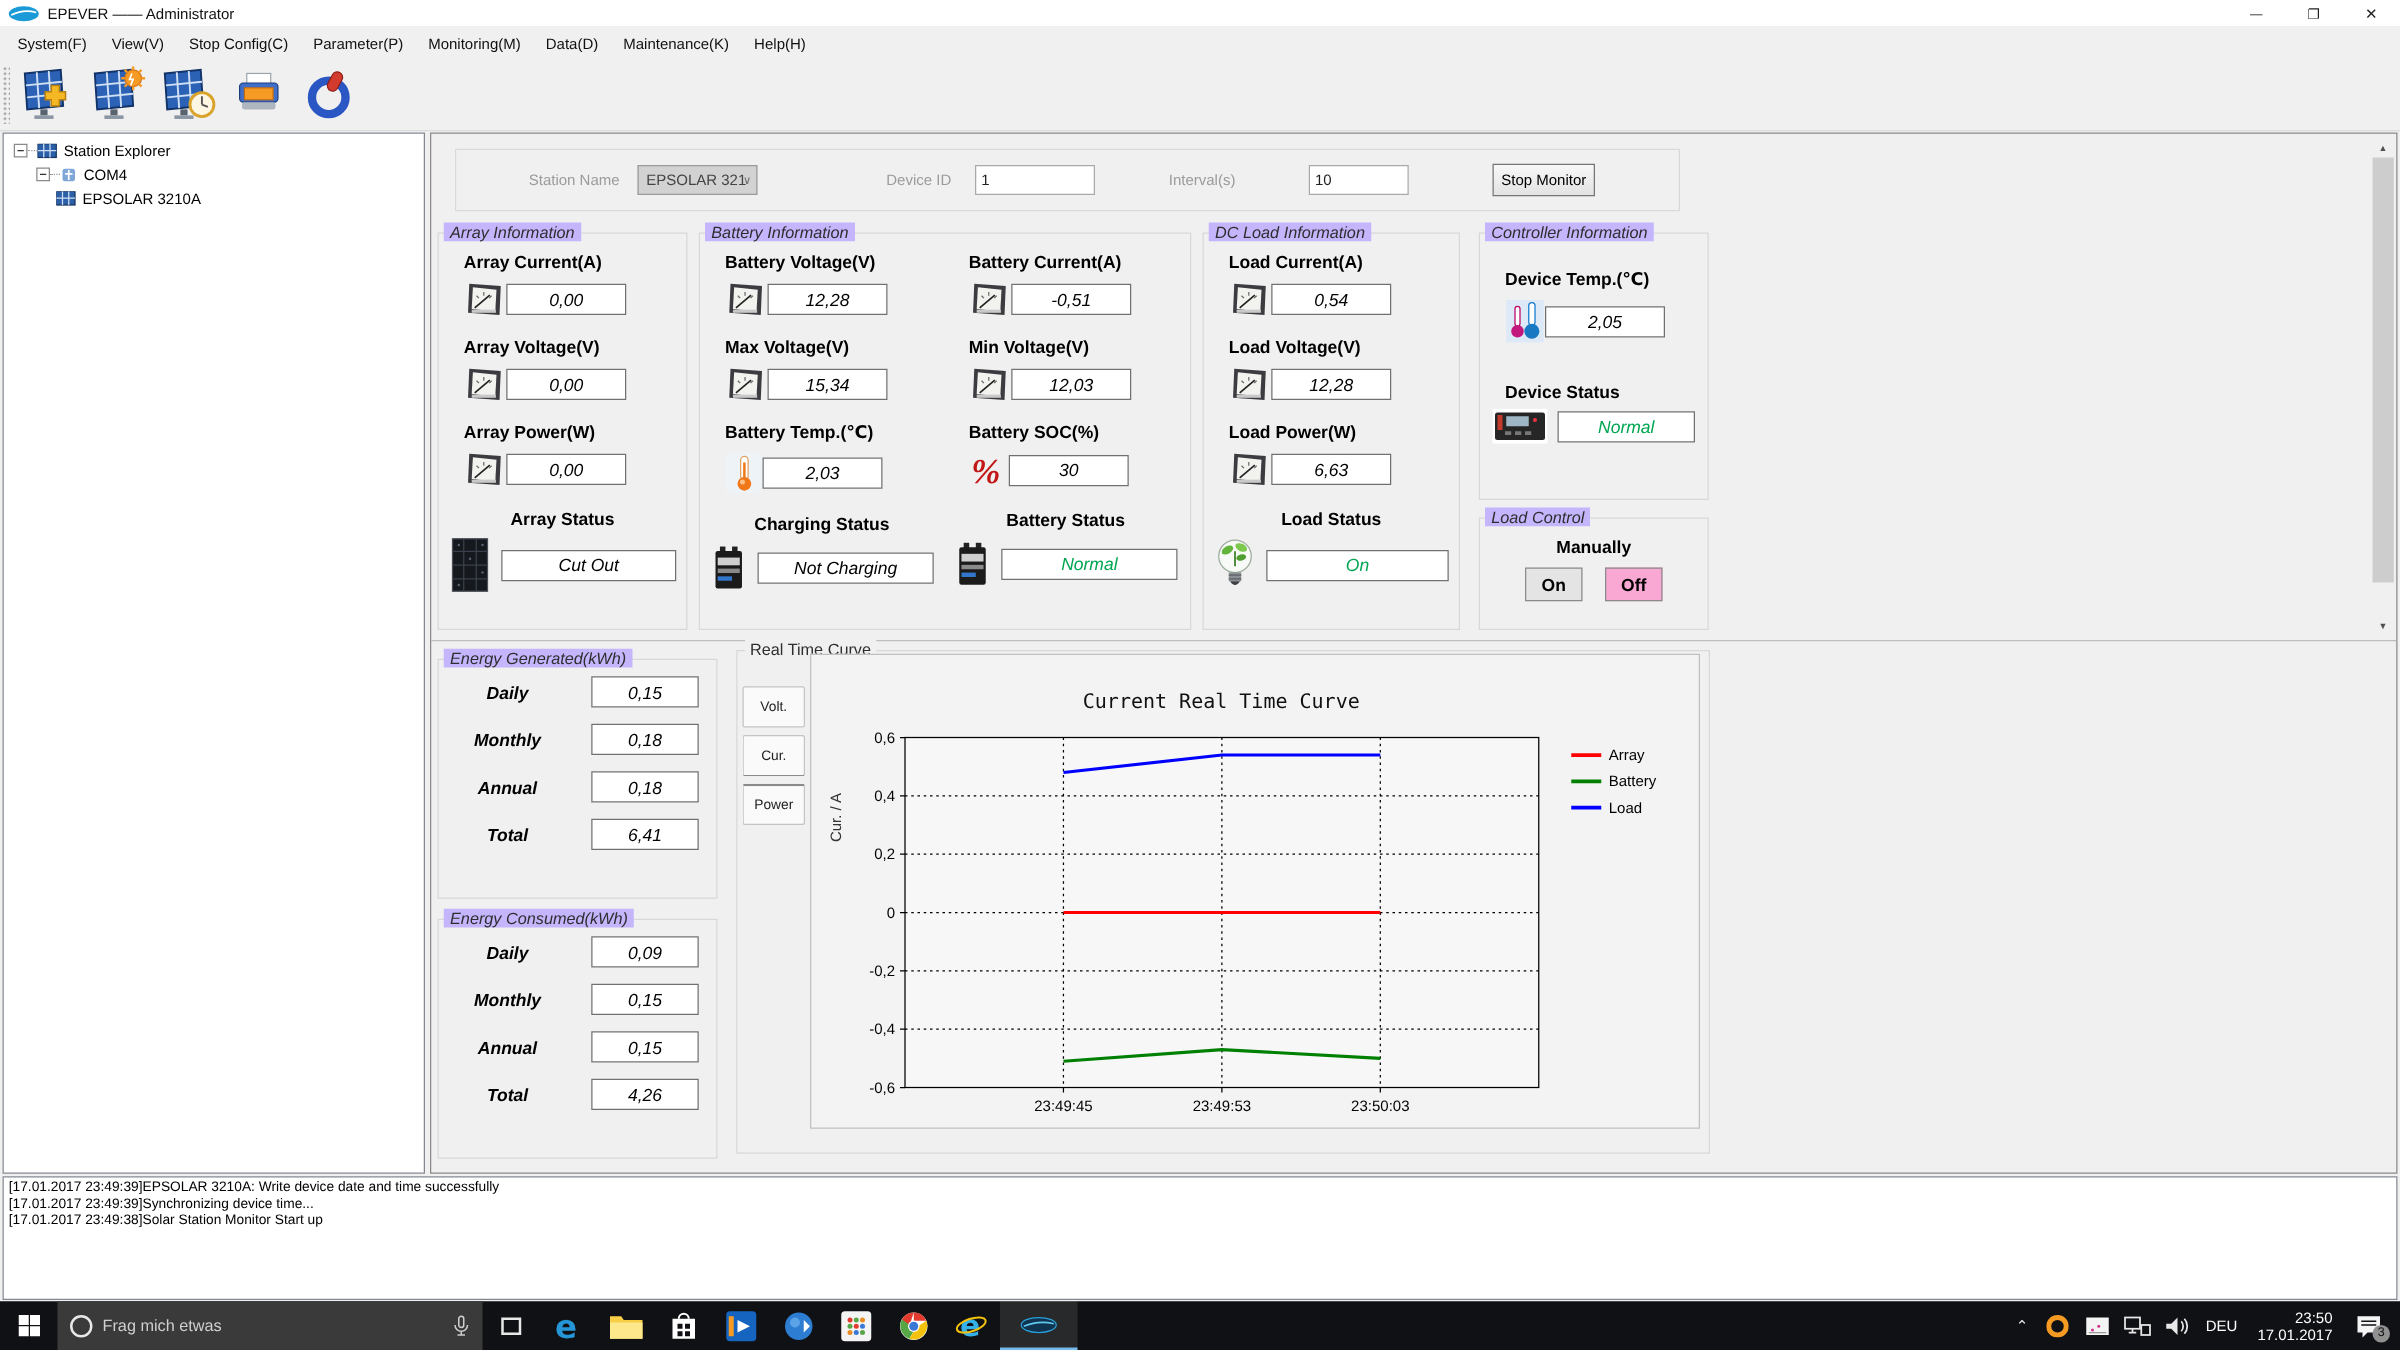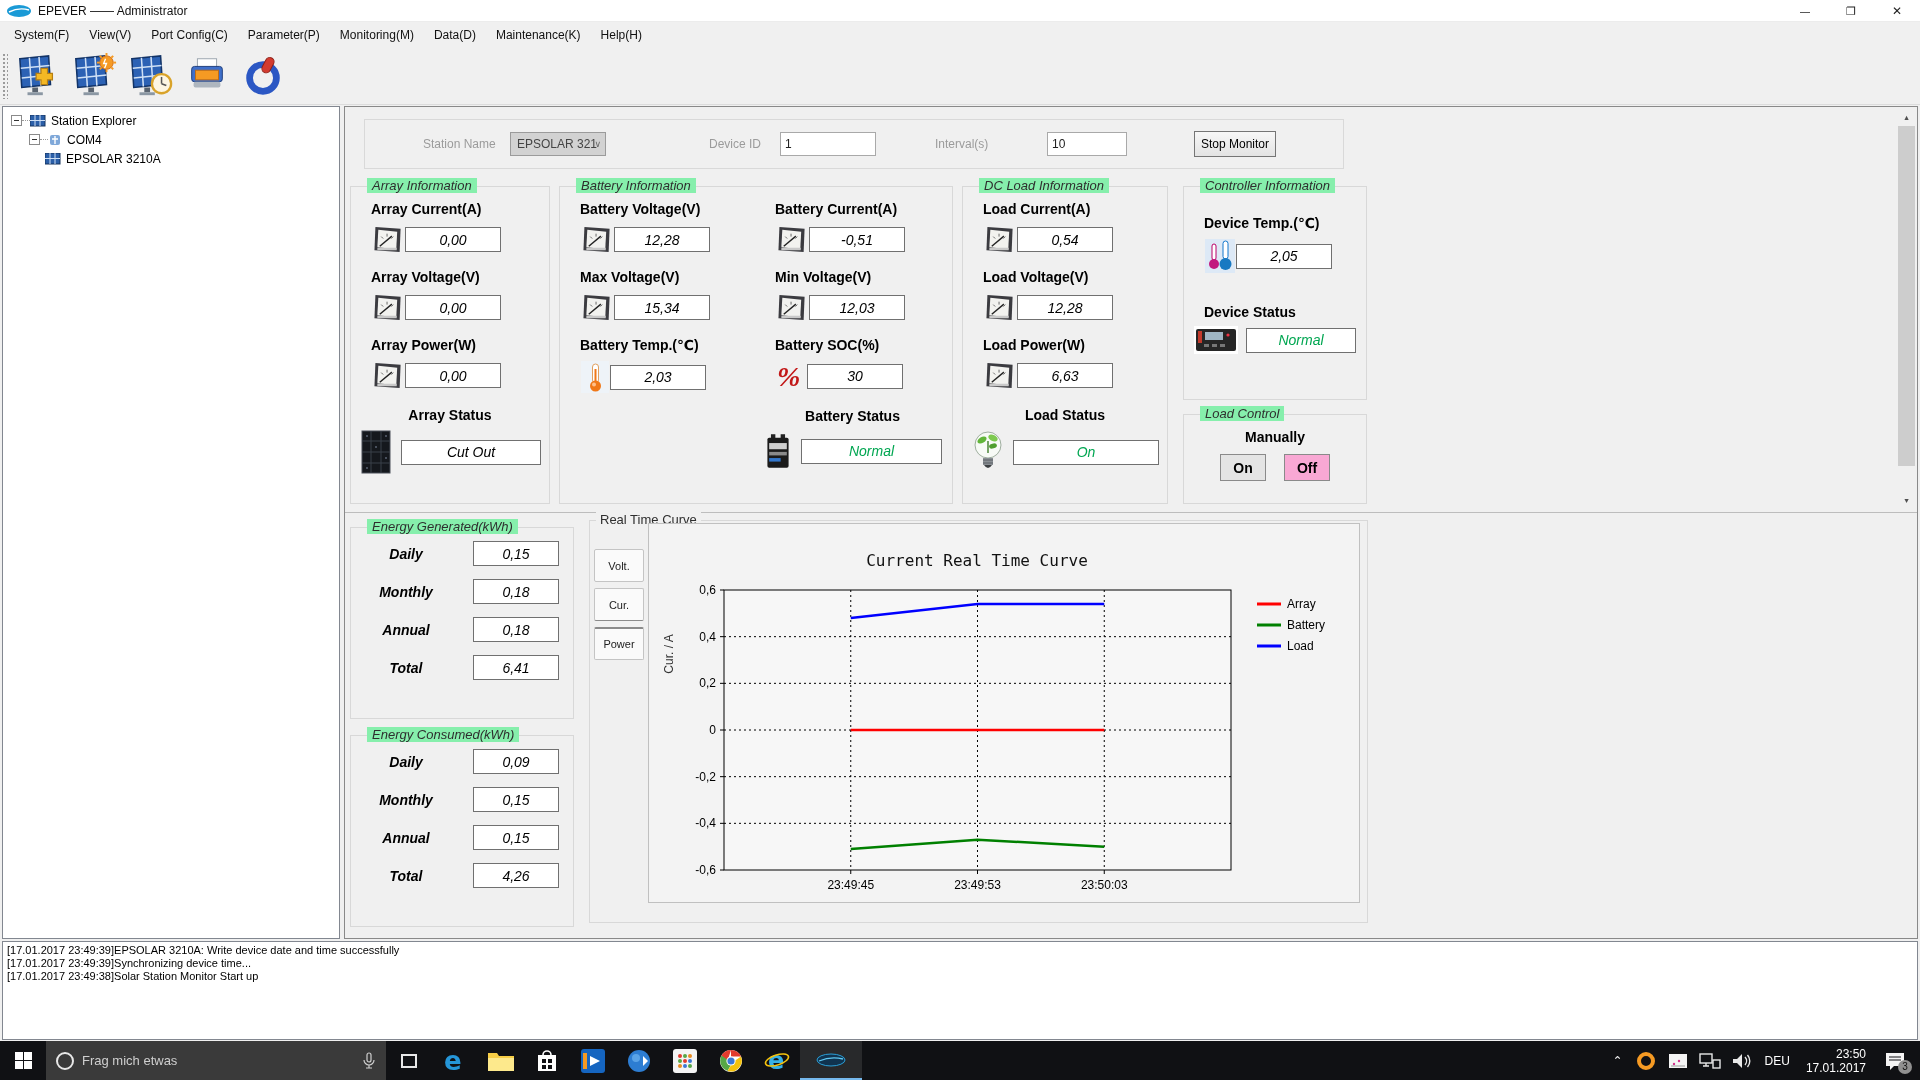--- a/index.html
+++ b/index.html
@@ -51,21 +51,21 @@
   .station-bar { position:absolute; left:19px; top:12px; width:980px; height:50px; border:1px solid #d9d9d9; }
   .sb-label { position:absolute; top:17px; font-size:12px; color:#9b9b9b; }
   .sb-select { position:absolute; left:145px; top:12px; width:96px; height:24px; background:#d2d2d2; border:1px solid #9b9b9b; display:flex; align-items:center; font-size:12px; color:#444; padding-left:6px; }
   .sb-select .chev { position:absolute; right:4px; font-size:9px; color:#666; }
   .sb-select .chev::before { content:"∨"; }
   .sb-input { position:absolute; top:12px; height:24px; border:1px solid #a9a9a9; background:#fff; font-size:12px; padding-left:4px; font-family:inherit; color:#222; }
   .stop-btn { position:absolute; left:829px; top:11px; width:82px; height:26px; background:linear-gradient(#f7f7f7,#e3e3e3); border:1px solid #757575; font-size:12px; font-family:inherit; }
 
   
   .gbox { position:absolute; border:1px solid #d8d8d8; background:#f0f0f0; }
-  .gtitle { position:absolute; top:-9px; left:16px; background:#86efac; padding:0 5px; font-style:italic; font-size:13px; color:#2e2e2e; white-space:nowrap; }
+  .gtitle { position:absolute; top:-9px; left:4px; background:#c4b5fd; padding:0 5px; font-style:italic; font-size:13px; color:#2e2e2e; white-space:nowrap; }
 
   .metric { margin:14px 0 0 20px; }
   .mlabel { font-weight:bold; font-size:14px; margin-bottom:7px; white-space:nowrap; }
   .mrow { display:flex; align-items:center; }
   .vbox { width:96px; height:25px; border:1px solid #707070; background:#fff; display:flex; align-items:center; justify-content:center; font-style:italic; font-size:14px; }
   .green { color:#00a651; }
   .statusblock { margin-top:16px; }
   .statusblock .slabel { font-weight:bold; font-size:14px; text-align:center; margin-bottom:6px; }
   .statusrow { display:flex; align-items:center; gap:8px; padding:0 8px; }
   .statusrow .vbox { flex:1; }
@@ -149,21 +149,21 @@
     <div class="winbtns">
       <div class="winbtn min"></div>
       <div class="winbtn max"></div>
       <div class="winbtn close"></div>
     </div>
   </div>
 
   <div class="menubar">
     <span class="menu-item">System(F)</span>
     <span class="menu-item">View(V)</span>
-    <span class="menu-item">Port Config(C)</span>
+    <span class="menu-item">Stop Config(C)</span>
     <span class="menu-item">Parameter(P)</span>
     <span class="menu-item">Monitoring(M)</span>
     <span class="menu-item">Data(D)</span>
     <span class="menu-item">Maintenance(K)</span>
     <span class="menu-item">Help(H)</span>
   </div>
 
   <div class="toolbar">
     <div class="tb-handle"></div>
     <div class="tb-icon">
@@ -336,20 +336,34 @@
               <div class="mlabel">Battery Temp.(℃)</div>
               <div class="mrow">
                 <svg width="30" height="34" viewBox="0 0 30 34">
                   <rect x="1" y="1" width="28" height="32" fill="#eef3f8"></rect>
                   <rect x="12.5" y="4" width="6" height="19" rx="3" fill="#fff" stroke="#e0a060"></rect>
                   <rect x="14.5" y="9" width="2" height="14" fill="#f07818"></rect>
                   <circle cx="15.5" cy="26" r="5.5" fill="#f07818"></circle>
                   <circle cx="14" cy="24.5" r="2" fill="#ffc08a"></circle>
                 </svg>
                 <div class="vbox">2,03</div>
+              </div>
+            </div>
+            <div class="statusblock">
+              <div class="slabel">Charging Status</div>
+              <div class="statusrow">
+                <svg width="30" height="42" viewBox="0 0 34 44">
+                  <rect x="9" y="3" width="5" height="5" fill="#222"></rect>
+                    <rect x="20" y="3" width="5" height="5" fill="#222"></rect>
+                  <rect x="5" y="7" width="24" height="34" rx="2" fill="#1b1b1b"></rect>
+                  <rect x="7" y="13" width="20" height="7" fill="#cfcfcf"></rect>
+                  <rect x="7" y="23" width="20" height="4" fill="#8a8a8a"></rect>
+                  <rect x="7" y="30" width="13" height="4" fill="#3377cc"></rect>
+                </svg>
+                <div class="vbox">Not Charging</div>
               </div>
             </div>
           </div>
           <div style="width:195px">
             <div class="metric">
               <div class="mlabel">Battery Current(A)</div>
               <div class="mrow">
                 <svg width="34" height="31" viewBox="0 0 34 32">
                     <use href="#gauge"></use>
                   </svg>

